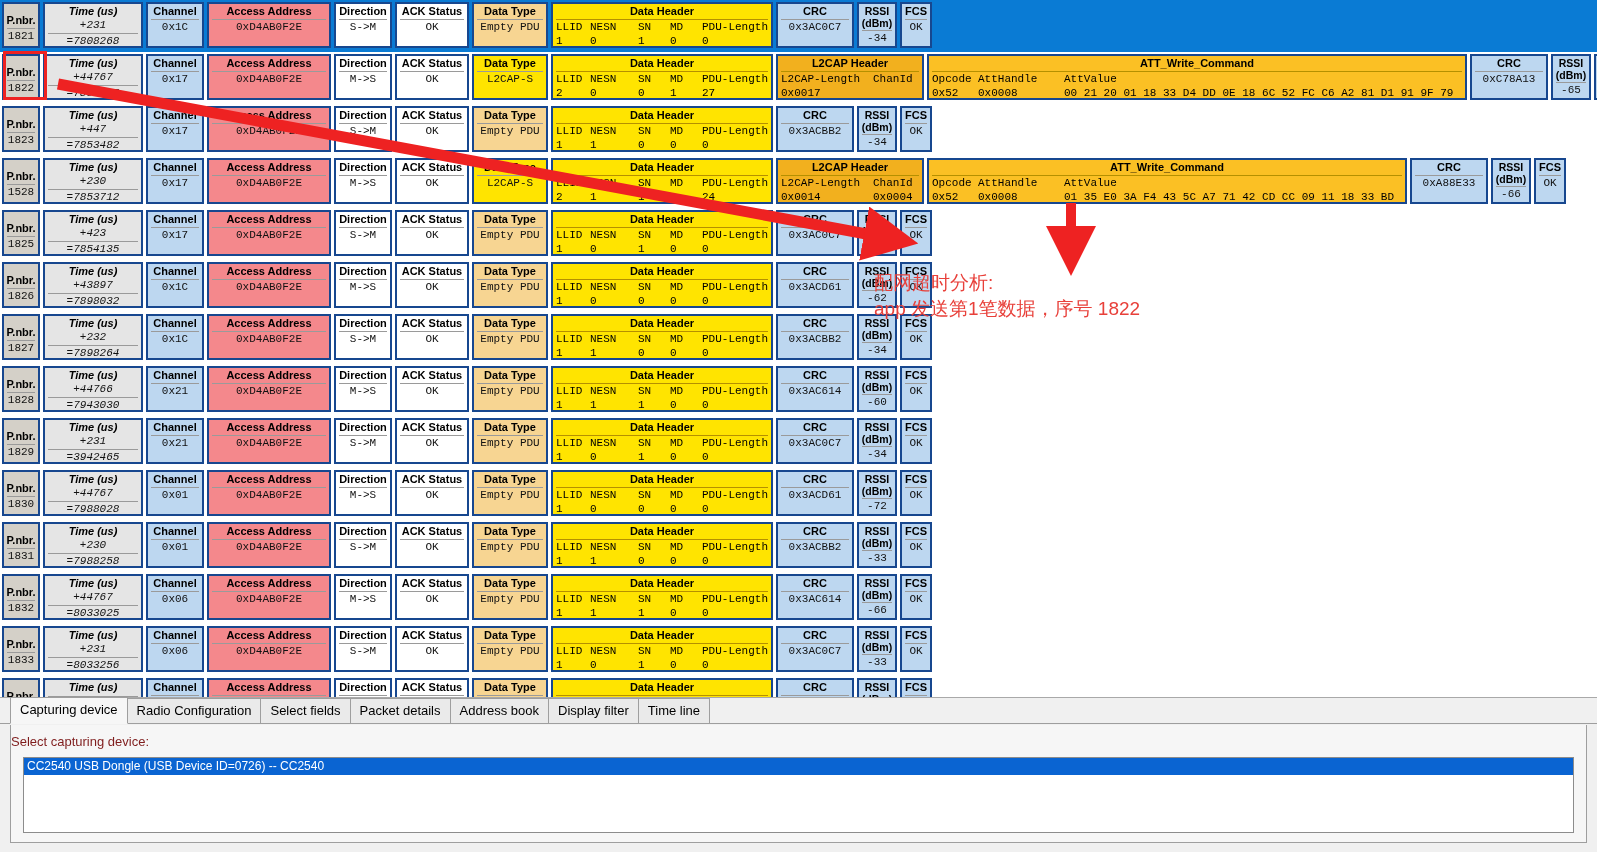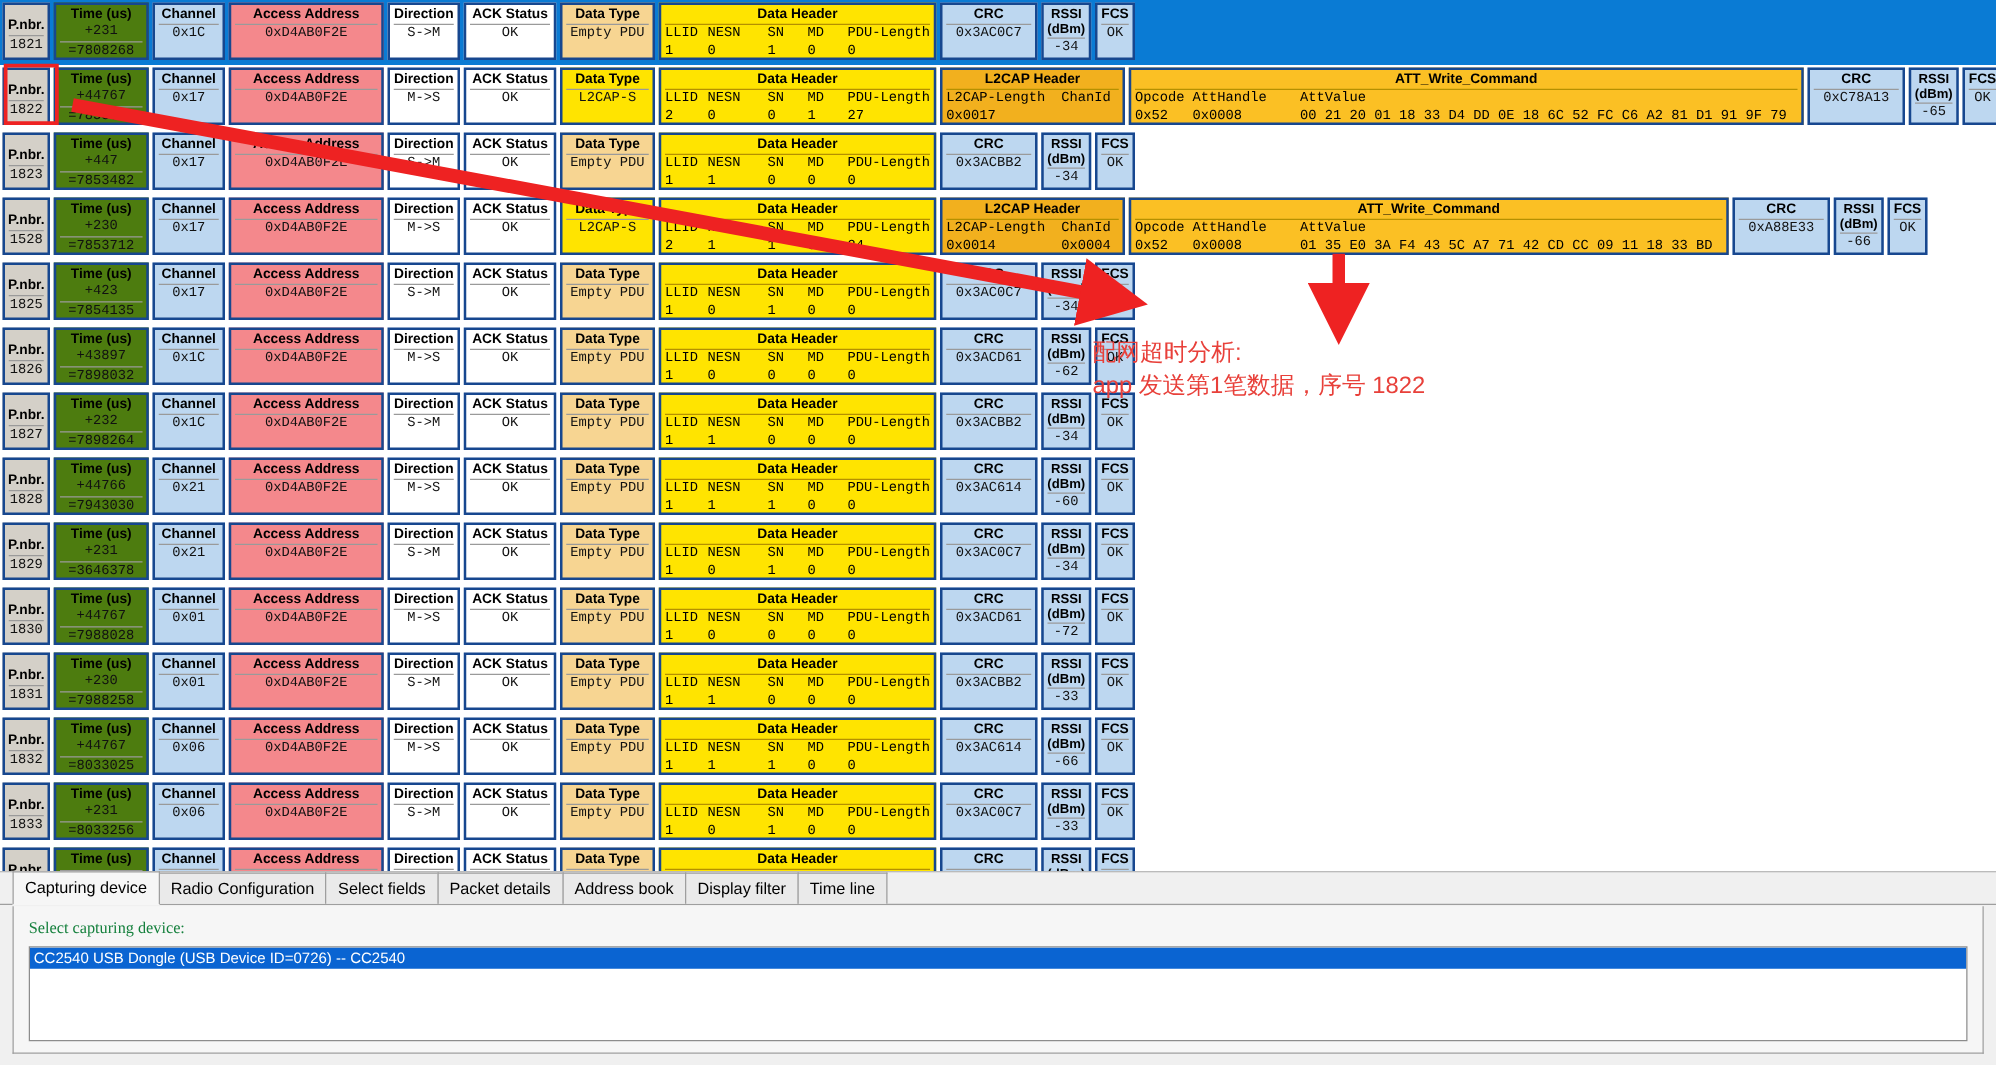--- a/index.html
+++ b/index.html
@@ -57,21 +57,21 @@
     border-top: 1px solid #9a9a9a;
     margin: 1px 3px 0 3px;
     padding-top: 1px;
     white-space: nowrap;
   }
   
   .fld.two .hdr { line-height: 12px; font-size: 10.5px; }
 
   
   .c-pnbr   { background: #d4d0c8; width: 38px; }
-  .c-time   { background: #4d7c0f; width: 76px; }
+  .c-time   { background: #e5e5e5; width: 100px; font-style: italic; }
   .c-chan   { background: #bdd7f0; width: 58px; }
   .c-addr   { background: #f4888c; width: 124px; }
   .c-dir    { background: #ffffff; width: 58px; }
   .c-ack    { background: #ffffff; width: 74px; }
   .c-dtype-e{ background: #f7d592; width: 76px; }
   .c-dtype-l{ background: #ffe400; width: 76px; }
   .c-dh     { background: #ffe400; }
   .c-l2cap  { background: #f2b01e; width: 148px; }
   .c-att    { background: #fbc024; }
   .c-crc    { background: #bdd7f0; width: 78px; }
@@ -158,22 +158,22 @@
     border-bottom: 1px solid #f6f6f6;
   }
   #tab-content {
     position: absolute; left: 10px; top: 27px;
     width: 1577px; height: 118px;
     background: #f6f6f6;
     border: 1px solid #9e9e9e;
     border-top: none;
   }
   #select-label {
-    position: absolute; left: 12px; top: 9px;
-    font-size: 13px; color: #15803d; font-family: Liberation Serif, serif;
+    position: absolute; left: 0; top: 9px;
+    font-size: 13px; color: #7f1d1d;
   }
   #device-list {
     position: absolute; left: 12px; top: 32px;
     width: 1551px; height: 76px;
     background: #ffffff;
     border: 1px solid #8c8c8c;
     overflow: hidden;
   }
   .device-item {
     background: #0a64d2;
@@ -791,21 +791,21 @@
         </div>
       </div>
       <div class="pkt-row">
         <div class="fld c-pnbr">
           <div class="hdr" style="padding-top: 10px;">P.nbr.</div>
           <div class="val">1829</div>
         </div>
         <div class="fld c-time">
           <div class="hdr">Time (us)</div>
           <div class="val" style="border-top: none; margin-top: 0px;">+231</div>
-          <div class="val">=3646378</div>
+          <div class="val">=3942465</div>
         </div>
         <div class="fld c-chan">
           <div class="hdr">Channel</div>
           <div class="val">0x21</div>
         </div>
         <div class="fld c-addr">
           <div class="hdr">Access Address</div>
           <div class="val">0xD4AB0F2E</div>
         </div>
         <div class="fld c-dir">

